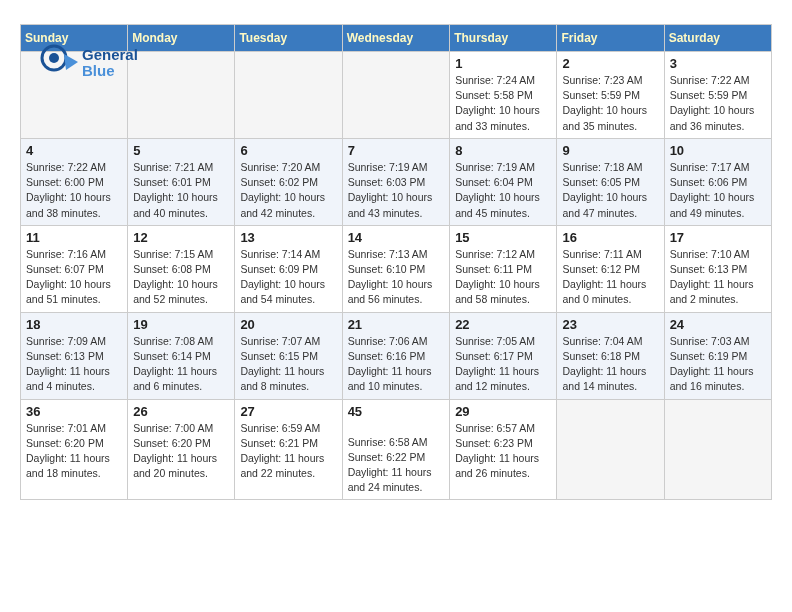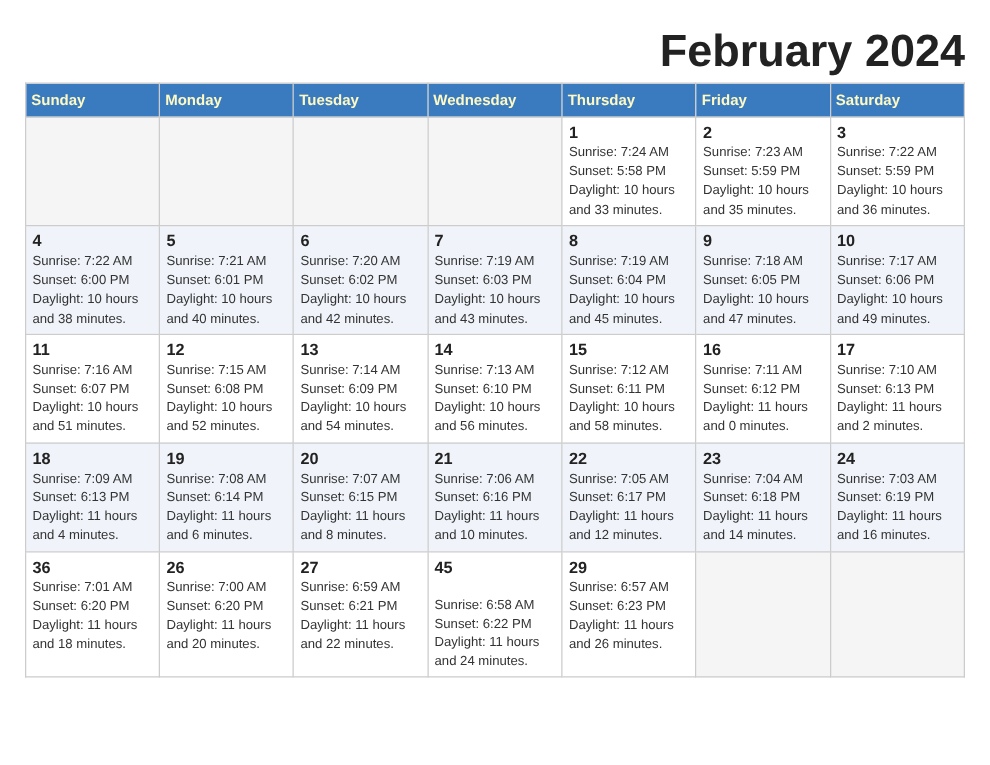--- a/index.html
+++ b/index.html
@@ -67,23 +67,37 @@
       line-height: 1.45;
     }
     .row-shaded td {
       background: #f0f4fa;
     }
   </style>
 </head>
 <body>
 
 <div style="position:relative;">
+  <div class="logo-area">
+    <div style="display:flex;align-items:center;gap:4px;">
+      <div style="position:relative;width:38px;height:38px;">
+        <svg width="38" height="38" viewBox="0 0 38 38">
+          <circle cx="14" cy="14" r="12" fill="none" stroke="#1a5296" stroke-width="3"></circle>
+          <circle cx="14" cy="14" r="5" fill="#1a5296"></circle>
+          <polygon points="24,10 38,18 26,26" fill="#4a90d9"></polygon>
+        </svg>
+      </div>
+      <div>
+        <div style="font-size:15px;font-weight:bold;color:#1a5296;line-height:1.1;">General</div>
+        <div style="font-size:15px;font-weight:bold;color:#4a90d9;line-height:1.1;">Blue</div>
+      </div>
+    </div>
+  </div>
 
   <div class="header-section">
-    <div class="month-title">February 2024</div>
   </div>
 
   <table class="calendar-table">
     <thead>
       <tr id="weekday-header-row">
           <th>Sunday</th>
           <th>Monday</th>
           <th>Tuesday</th>
           <th>Wednesday</th>
           <th>Thursday</th>

